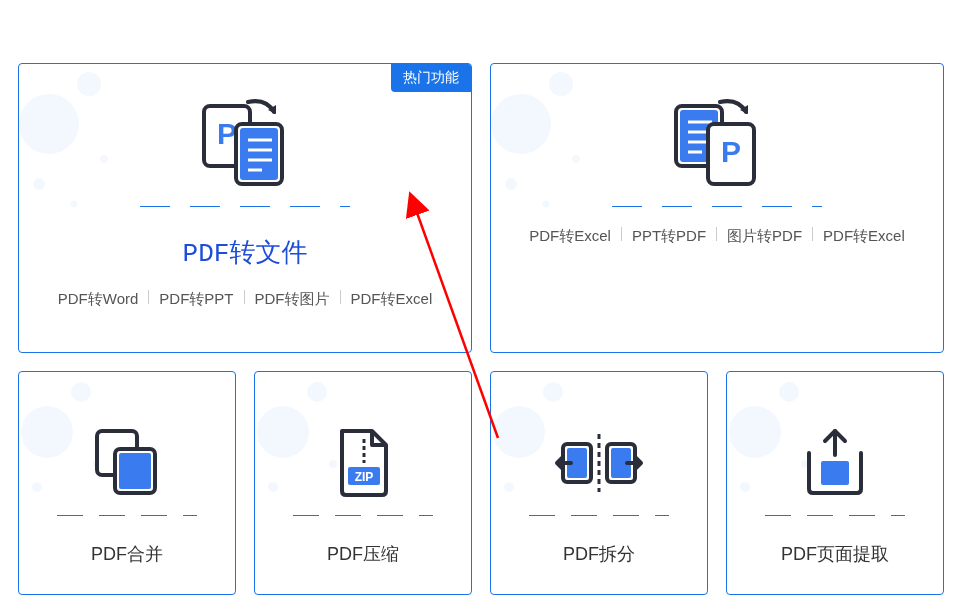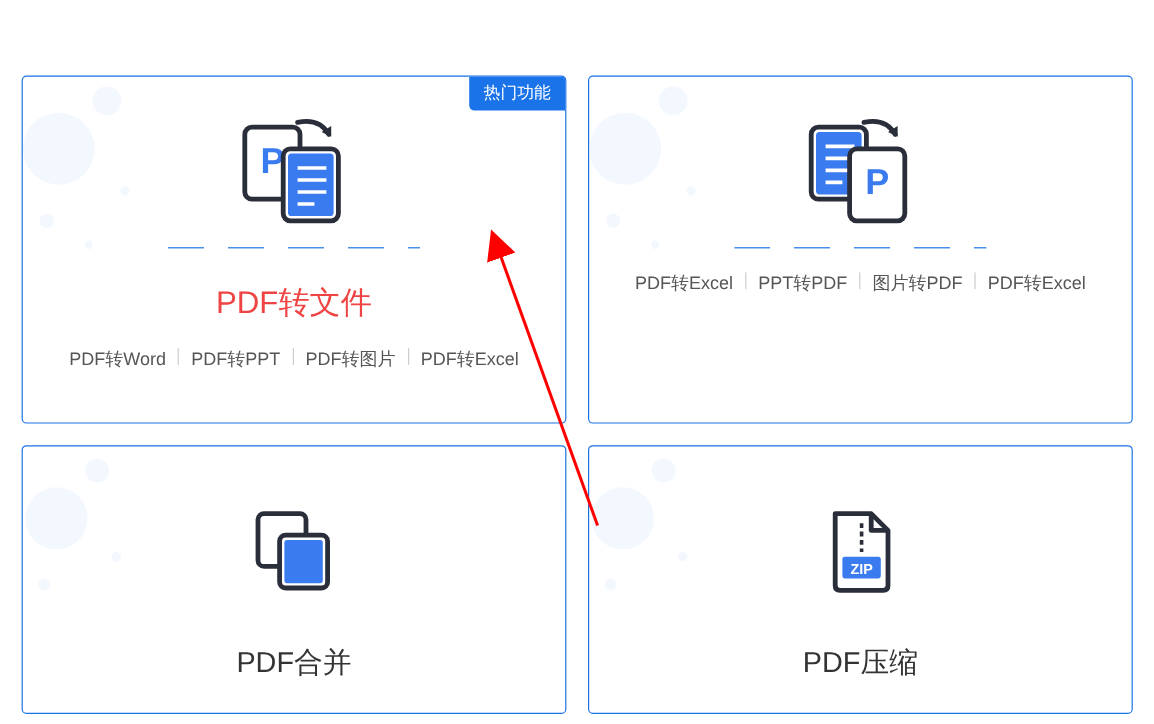--- a/index.html
+++ b/index.html
@@ -88,26 +88,27 @@
       background-image: repeating-linear-gradient(to right, #1a73e8 0, #1a73e8 30px, transparent 30px, transparent 50px);
     }
     .dash-line-small {
       width: 140px;
       margin-top: 12px;
       height: 1px;
       background-image: repeating-linear-gradient(to right, #1a73e8 0, #1a73e8 26px, transparent 26px, transparent 42px);
     }
     .card-title {
       font-size: 26px;
-      color: #ef4444;
+      color: #1d4ed8;
       margin-top: 28px;
       font-weight: 400;
+      font-family: Liberation Mono, monospace;
     }
     .card-title-small {
-      font-size: 24px;
+      font-size: 18px;
       color: #333;
       margin-top: 26px;
       font-weight: 400;
     }
     .sub-line {
       margin-top: 20px;
       font-size: 15px;
       color: #555;
       display: flex;
       align-items: flex-start;
@@ -249,21 +250,60 @@
           <path d="M 44 6 L 44 20 L 58 20" fill="none" stroke="#2a2e3a" stroke-width="4" stroke-linejoin="round"></path>
           <rect x="20" y="42" width="32" height="18" rx="2" fill="#3a7bf0"></rect>
           <text x="36" y="56" font-size="12" font-weight="700" fill="#fff" text-anchor="middle" font-family="Arial">ZIP</text>
           <line x1="36" y1="14" x2="36" y2="38" stroke="#2a2e3a" stroke-width="3" stroke-dasharray="4,3"></line>
         </svg>
       </div>
       <div class="dash-line-small"></div>
       <div class="card-title-small">PDF压缩</div>
     </div>
 
-
+    <div class="card card-small">
+      <svg class="bg-deco" viewBox="0 0 110 160">
+        <circle cx="28" cy="60" r="26" fill="#e8f0fe"></circle>
+        <circle cx="62" cy="20" r="10" fill="#e8f0fe"></circle>
+        <circle cx="78" cy="92" r="4" fill="#e8f0fe"></circle>
+        <circle cx="18" cy="115" r="5" fill="#e8f0fe"></circle>
+      </svg>
+      <div class="icon-area-small">
+        <svg width="96" height="66" viewBox="0 0 96 66">
+          <line x1="48" y1="4" x2="48" y2="62" stroke="#2a2e3a" stroke-width="3" stroke-dasharray="5,4"></line>
+          <rect x="12" y="14" width="28" height="38" rx="4" fill="#fff" stroke="#2a2e3a" stroke-width="4"></rect>
+          <rect x="16" y="18" width="20" height="30" rx="2" fill="#3a7bf0"></rect>
+          <rect x="56" y="14" width="28" height="38" rx="4" fill="#fff" stroke="#2a2e3a" stroke-width="4"></rect>
+          <rect x="60" y="18" width="20" height="30" rx="2" fill="#3a7bf0"></rect>
+          <path d="M 20 33 L 6 33 M 6 33 L 12 27 M 6 33 L 12 39" fill="none" stroke="#2a2e3a" stroke-width="4" stroke-linecap="round" stroke-linejoin="round"></path>
+          <path d="M 76 33 L 90 33 M 90 33 L 84 27 M 90 33 L 84 39" fill="none" stroke="#2a2e3a" stroke-width="4" stroke-linecap="round" stroke-linejoin="round"></path>
+        </svg>
+      </div>
+      <div class="dash-line-small"></div>
+      <div class="card-title-small">PDF拆分</div>
+    </div>
+
+    <div class="card card-small">
+      <svg class="bg-deco" viewBox="0 0 110 160">
+        <circle cx="28" cy="60" r="26" fill="#e8f0fe"></circle>
+        <circle cx="62" cy="20" r="10" fill="#e8f0fe"></circle>
+        <circle cx="78" cy="92" r="4" fill="#e8f0fe"></circle>
+        <circle cx="18" cy="115" r="5" fill="#e8f0fe"></circle>
+      </svg>
+      <div class="icon-area-small">
+        <svg width="80" height="76" viewBox="0 0 80 76">
+          <path d="M 14 28 L 14 64 Q 14 68 18 68 L 62 68 Q 66 68 66 64 L 66 28" fill="none" stroke="#2a2e3a" stroke-width="4" stroke-linecap="round"></path>
+          <rect x="26" y="36" width="28" height="24" rx="2" fill="#3a7bf0"></rect>
+          <line x1="40" y1="30" x2="40" y2="6" stroke="#2a2e3a" stroke-width="4" stroke-linecap="round"></line>
+          <path d="M 30 16 L 40 6 L 50 16" fill="none" stroke="#2a2e3a" stroke-width="4" stroke-linecap="round" stroke-linejoin="round"></path>
+        </svg>
+      </div>
+      <div class="dash-line-small"></div>
+      <div class="card-title-small">PDF页面提取</div>
+    </div>
   </div>
 
   <svg class="arrow-overlay" width="926" height="560">
     <defs>
       <marker id="arrhead" markerWidth="12" markerHeight="12" refX="2" refY="5" orient="auto">
         <path d="M 0 0 L 10 5 L 0 10 Z" fill="#ff0000"></path>
       </marker>
     </defs>
     <line x1="480" y1="420" x2="398" y2="192" stroke="#ff0000" stroke-width="2.5" marker-end="url(#arrhead)"></line>
   </svg>

